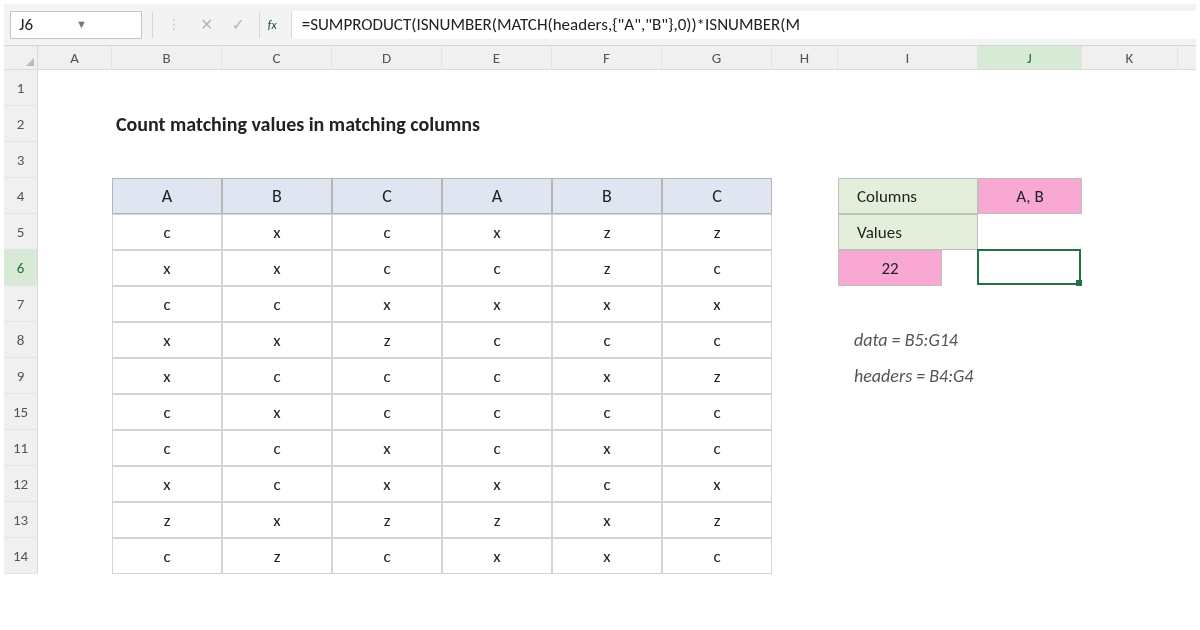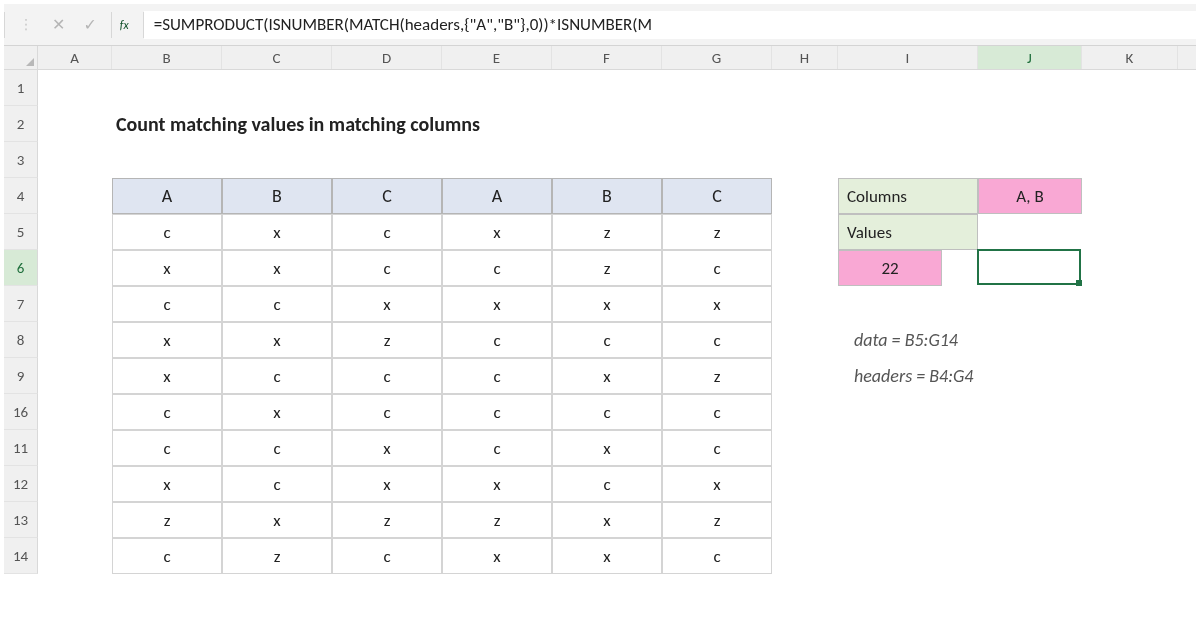--- a/index.html
+++ b/index.html
@@ -170,21 +170,21 @@
     font-size: 18px;
   }
   .tbl-cd {
     border: 1px solid #d4d4d4;
     background: #fff;
   }
   .side-lbl {
     background: #e4efdb;
     border: 1px solid #bfbfbf;
     justify-content: flex-start;
-    padding-left: 8px;
+    padding-left: 18px;
   }
   .side-val {
     background: #f9a8d4;
     border: 1px solid #bfbfbf;
   }
   .note {
     justify-content: flex-start;
     font-style: italic;
     color: #555;
     font-size: 18px;
@@ -209,20 +209,24 @@
     height: 6px;
     background: #217346;
   }
 </style>
 </head>
 <body>
 
 <div class="frame">
 
   <div class="fx-bar">
+    <div class="name-box">
+      <span>J6</span>
+      <span class="dd">▼</span>
+    </div>
     <div class="fx-sep"></div>
     <div class="fx-btns">
       <span class="dots">⋮</span>
       <span>✕</span>
       <span>✓</span>
     </div>
     <div class="fx-sep"></div>
     <div class="fx-label">fx</div>
     <div class="fx-sep"></div>
     <div class="formula-input">
@@ -250,21 +254,21 @@
       <div class="row-headers">
         <div class="rh">1</div>
         <div class="rh">2</div>
         <div class="rh">3</div>
         <div class="rh">4</div>
         <div class="rh">5</div>
         <div class="rh sel">6</div>
         <div class="rh">7</div>
         <div class="rh">8</div>
         <div class="rh">9</div>
-        <div class="rh">16</div>
+        <div class="rh">15</div>
         <div class="rh">11</div>
         <div class="rh">12</div>
         <div class="rh">13</div>
         <div class="rh">14</div>
       </div>
 
       <div class="cells">
 
         <div class="row">
           <div class="cell cA"></div>

